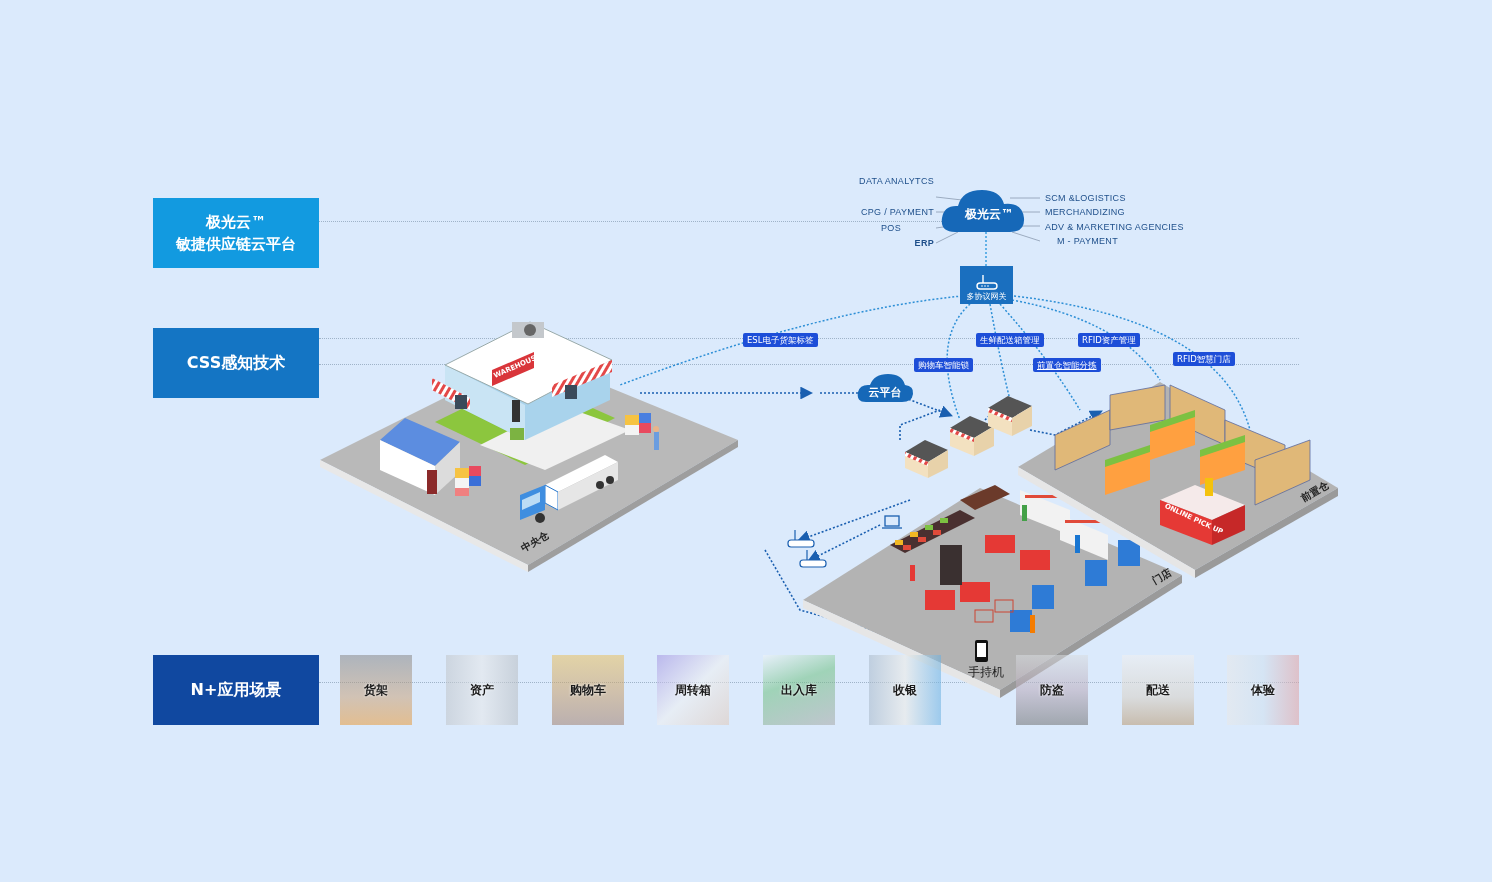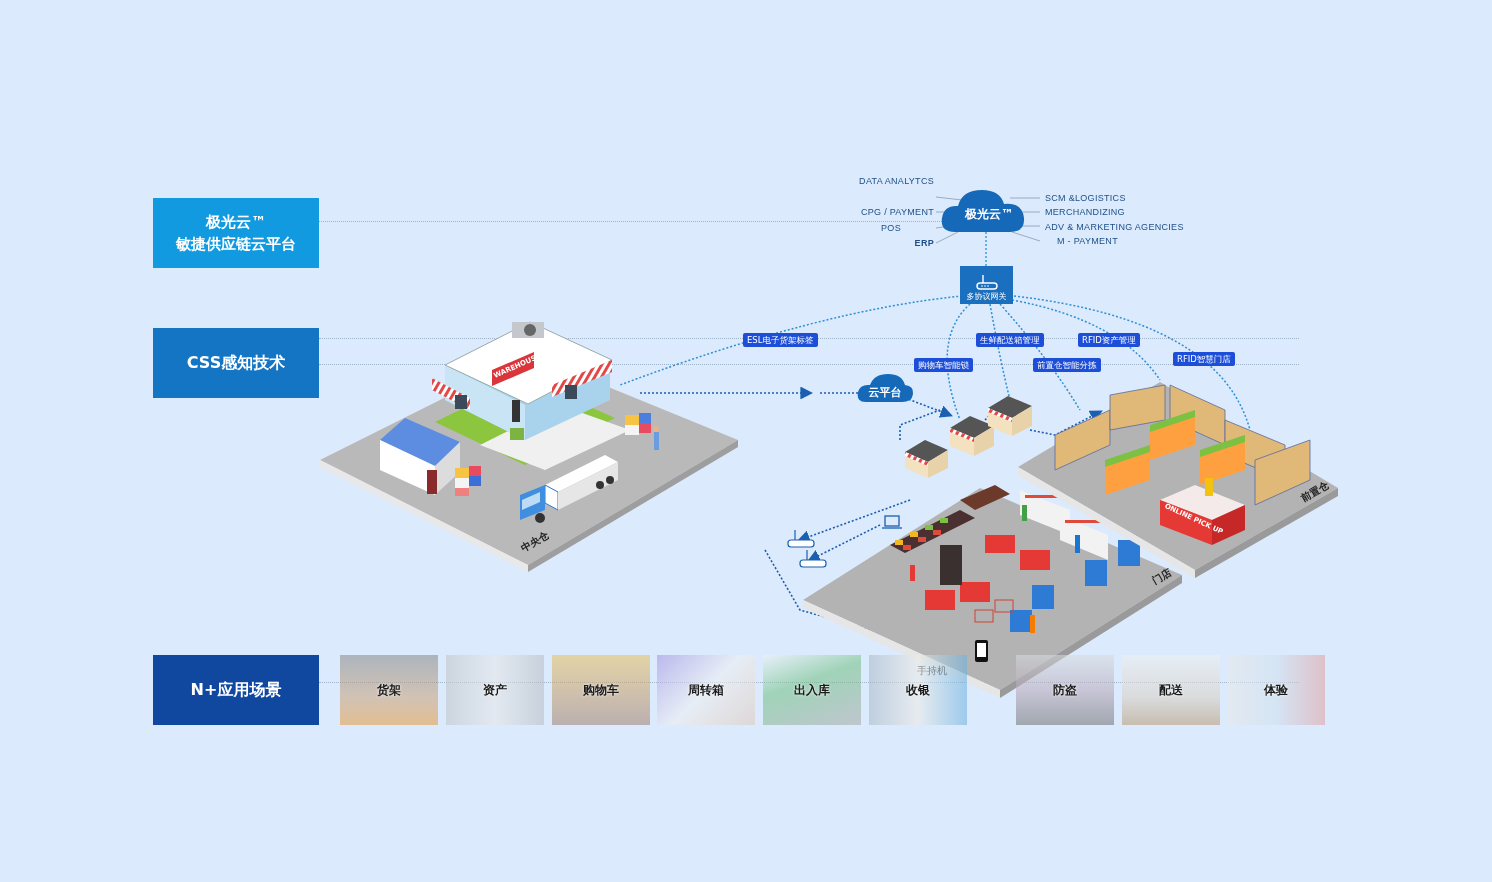--- a/index.html
+++ b/index.html
@@ -18,24 +18,24 @@
   .tag { position: absolute; background: #1d4ed8; color: #fff; font-size: 8.5px; padding: 1px 4px; border-radius: 2px; white-space: nowrap; line-height: 12px; }
 
   .cloud-label { position: absolute; color: #1e4f8a; font-size: 9px; letter-spacing: 0.3px; white-space: nowrap; font-family: "Liberation Sans", sans-serif; }
   .cloud-label.right { text-align: left; }
   .cloud-label.left { text-align: right; }
 
   .gateway { position: absolute; left: 960px; top: 266px; width: 53px; height: 38px; background: #1a6fbf; color: #fff; font-size: 8px; display: flex; flex-direction: column; align-items: center; justify-content: flex-end; padding-bottom: 2px; }
 
   .floor-label { position: absolute; font-size: 10px; font-weight: bold; color: #222; white-space: nowrap; }
 
-  .scene { position: absolute; top: 655px; width: 98px; height: 70px; display: flex; align-items: center; justify-content: center; font-size: 12px; font-weight: bold; color: #1a1a1a; overflow: hidden; }
+  .scene { position: absolute; top: 655px; width: 72px; height: 70px; display: flex; align-items: center; justify-content: center; font-size: 12px; font-weight: bold; color: #1a1a1a; overflow: hidden; }
   .scene-text { position: relative; z-index: 2; text-shadow: 0 0 3px rgba(255,255,255,0.9); }
   .scene-bg { position: absolute; inset: 0; opacity: 0.55; }
-  .handheld-label { position: absolute; left: 917px; top: 664px; font-size: 10px; color: #222; }
+  .handheld-label { position: absolute; left: 968px; top: 664px; font-size: 12px; color: #222; }
 </style>
 </head>
 <body>
 
 <div class="hline" style="left:319px; top:221px; width:625px;"></div>
 <div class="hline" style="left:319px; top:338px; width:980px;"></div>
 <div class="hline" style="left:319px; top:364px; width:980px;"></div>
 <div class="hline" style="left:319px; top:682px; width:980px;"></div>
 
 <div class="layer-box layer-1">
@@ -298,21 +298,21 @@
   </svg>
   <span>多协议网关</span>
 </div>
 
 <div style="position:absolute; left:862px; top:385px; width:46px; text-align:center; color:#fff; font-weight:bold; font-size:11px;">云平台</div>
 
 <div class="tag" style="left:743px; top:333px;">ESL电子货架标签</div>
 <div class="tag" style="left:976px; top:333px;">生鲜配送箱管理</div>
 <div class="tag" style="left:1078px; top:333px;">RFID资产管理</div>
 <div class="tag" style="left:914px; top:358px;">购物车智能锁</div>
-<div class="tag" style="left:1033px; top:358px;">前置仓智能分拣</div>
+<div class="tag" style="left:1033px; top:358px;text-decoration:underline;">前置仓智能分拣</div>
 <div class="tag" style="left:1173px; top:352px;">RFID智慧门店</div>
 
 <div class="floor-label" style="left:520px; top:535px; transform:rotate(-30deg);">中央仓</div>
 <div class="floor-label" style="left:1152px; top:570px; transform:rotate(-30deg);">门店</div>
 <div class="floor-label" style="left:1300px; top:485px; transform:rotate(-30deg);">前置仓</div>
 <div style="position:absolute; left:492px; top:362px; color:#fff; font-size:7px; font-weight:bold; transform:rotate(-24deg);">WAREHOUSE</div>
 <div style="position:absolute; left:1162px; top:515px; color:#fff; font-size:7px; font-weight:bold; transform:rotate(25deg);">ONLINE PICK UP</div>
 
 <div class="handheld-label">手持机</div>
 

